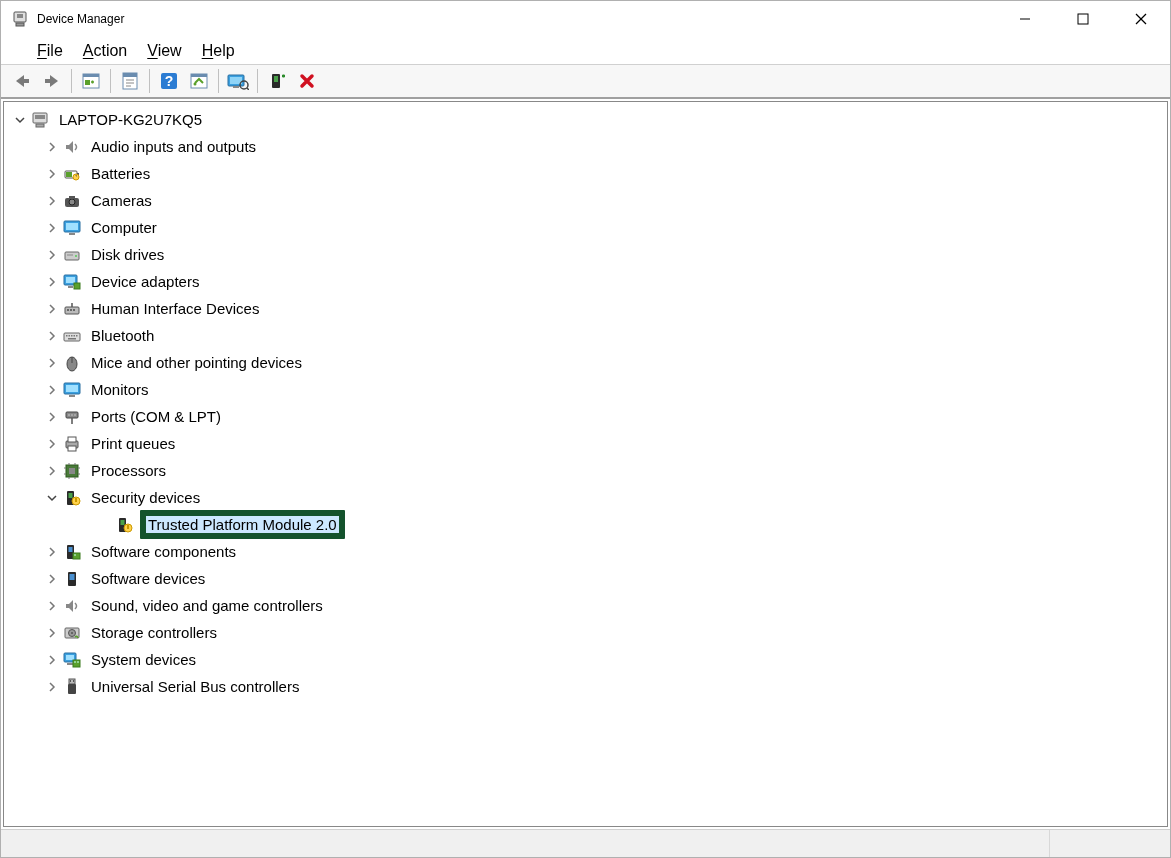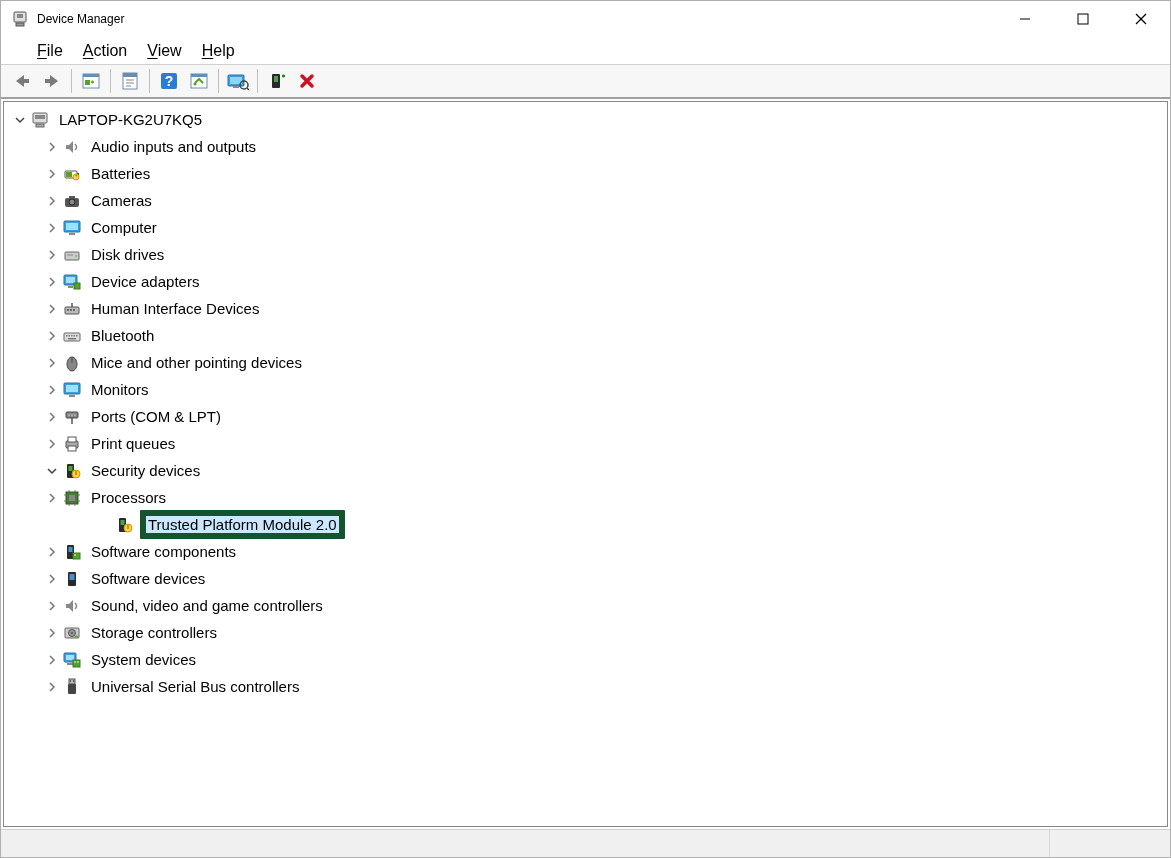--- a/index.html
+++ b/index.html
@@ -451,55 +451,55 @@
           <rect x="3" y="6" width="12" height="7" rx="1" fill="#aaa" stroke="#555"></rect>
           <rect x="5" y="2" width="8" height="5" fill="#fff" stroke="#555"></rect>
           <rect x="5" y="11" width="8" height="5" fill="#fff" stroke="#555"></rect>
         </svg>
       </span>
       <span class="node-label">Print queues</span>
     </div>
     <div class="tree-node child">
       <span class="expander">
         <svg width="10" height="10" viewBox="0 0 10 10">
-          <path d="M1 3 L5 7 L9 3" fill="none" stroke="#444" stroke-width="1.5"></path>
-        </svg>
-      </span>
-      <span class="node-icon">
-        <svg class="ico-svg" viewBox="0 0 18 18">
-          <rect x="4" y="2" width="7" height="14" rx="1" fill="#2a2a2a"></rect>
-          <rect x="5.5" y="4" width="4" height="5" fill="#4aa04a"></rect>
-          <circle cx="13" cy="12" r="4" fill="#ffd24d" stroke="#cc9900"></circle>
-          <rect x="12" y="9" width="2" height="4" fill="#cc9900"></rect>
-        </svg>
-      </span>
-      <span class="node-label">Security devices</span>
-    </div>
-    <div class="tree-node child">
-      <span class="expander">
-        <svg width="10" height="10" viewBox="0 0 10 10">
           <path d="M3 1 L7 5 L3 9" fill="none" stroke="#777" stroke-width="1.5"></path>
         </svg>
       </span>
       <span class="node-icon">
         <svg class="ico-svg" viewBox="0 0 18 18">
           <rect x="3" y="3" width="12" height="12" fill="#4a7a3a" stroke="#2a5a1a"></rect>
           <rect x="6" y="6" width="6" height="6" fill="#888"></rect>
           <line x1="1" y1="6" x2="3" y2="6" stroke="#777"></line>
           <line x1="1" y1="12" x2="3" y2="12" stroke="#777"></line>
           <line x1="15" y1="6" x2="17" y2="6" stroke="#777"></line>
           <line x1="15" y1="12" x2="17" y2="12" stroke="#777"></line>
           <line x1="6" y1="1" x2="6" y2="3" stroke="#777"></line>
           <line x1="12" y1="1" x2="12" y2="3" stroke="#777"></line>
           <line x1="6" y1="15" x2="6" y2="17" stroke="#777"></line>
           <line x1="12" y1="15" x2="12" y2="17" stroke="#777"></line>
         </svg>
       </span>
       <span class="node-label">Processors</span>
     </div>
+    <div class="tree-node child">
+      <span class="expander">
+        <svg width="10" height="10" viewBox="0 0 10 10">
+          <path d="M1 3 L5 7 L9 3" fill="none" stroke="#444" stroke-width="1.5"></path>
+        </svg>
+      </span>
+      <span class="node-icon">
+        <svg class="ico-svg" viewBox="0 0 18 18">
+          <rect x="4" y="2" width="7" height="14" rx="1" fill="#2a2a2a"></rect>
+          <rect x="5.5" y="4" width="4" height="5" fill="#4aa04a"></rect>
+          <circle cx="13" cy="12" r="4" fill="#ffd24d" stroke="#cc9900"></circle>
+          <rect x="12" y="9" width="2" height="4" fill="#cc9900"></rect>
+        </svg>
+      </span>
+      <span class="node-label">Security devices</span>
+    </div>
     <div class="tree-node grandchild selected">
       <span class="expander"></span>
       <span class="node-icon">
         <svg class="ico-svg" viewBox="0 0 18 18">
           <rect x="4" y="2" width="7" height="14" rx="1" fill="#2a2a2a"></rect>
           <rect x="5.5" y="4" width="4" height="5" fill="#4aa04a"></rect>
           <circle cx="13" cy="12" r="4" fill="#ffd24d" stroke="#cc9900"></circle>
           <rect x="12" y="9" width="2" height="4" fill="#cc9900"></rect>
         </svg>
       </span>

